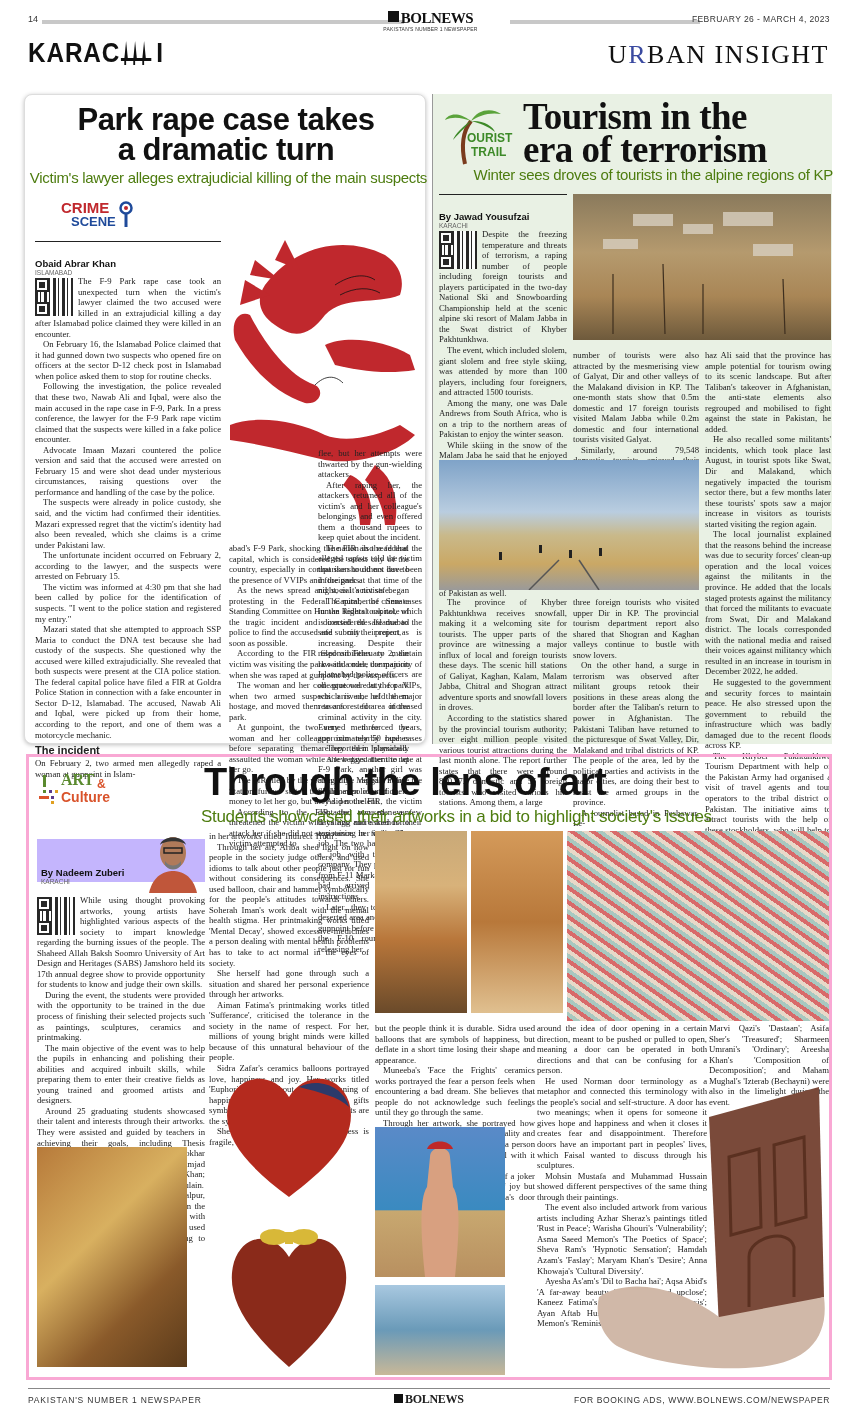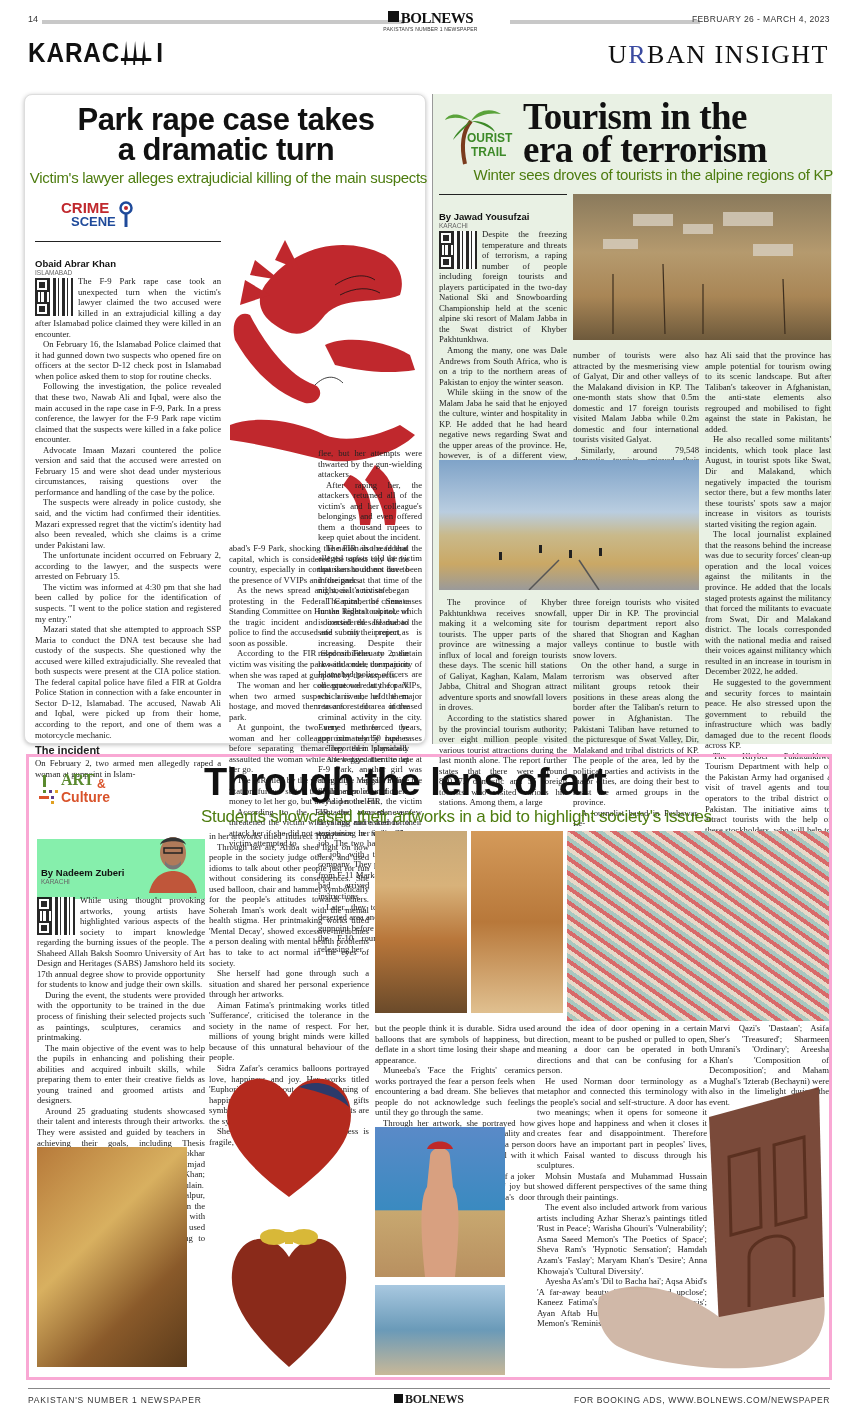--- a/index.html
+++ b/index.html
@@ -153,20 +153,21 @@
     <div>era of terrorism</div>
   </div>
   <div class="abs deck" style="left:0;width:400px;top:72px">Winter sees droves of tourists in the alpine regions of KP</div>
   <div class="abs col" style="left:6px;top:100px;width:128px">
     <div class="byline">
       <div class="n">By Jawad Yousufzai</div>
       <div class="c">KARACHI</div>
     </div>
     <div class="qr"></div>
     <p class="ni">Despite the freezing temperature and threats of terrorism, a raping number of people including foreign tourists and players participated in the two-day National Ski and Snowboarding Championship held at the scenic alpine ski resort of Malam Jabba in the Swat district of Khyber Pakhtunkhwa.</p>
+    <p>The event, which included slolem, giant slolem and free style skiing, was attended by more than 100 players, including four foreigners, and attracted 1500 tourists.</p>
     <p>Among the many, one was Dale Andrews from South Africa, who is on a trip to the northern areas of Pakistan to enjoy the winter season.</p>
     <p>While skiing in the snow of the Malam Jaba he said that he enjoyed the culture, winter and hospitality in KP. He added that he had heard negative news regarding Swat and the upper areas of the province. He, however, is of a different view, deeming his trip a peaceful one, he said that there wasn't anything bad in the beautiful region, as was portrayed by the media.</p>
     <p>He said that he was now planning to go to the northern area and wished to explore the tribal district of Pakistan as well.</p>
   </div>
   <div class="abs photo" style="left:140px;top:100px;width:258px;height:146px;background:linear-gradient(180deg,#8a7a5c 0%,#b59a6e 40%,#a98656 70%,#6e5a3c 100%)">
     <svg width="258" height="146" viewBox="0 0 258 146">
         <g fill="#d8cfc0" opacity=".8">
           <rect x="60" y="20" width="40" height="12"></rect>
           <rect x="110" y="30" width="30" height="10"></rect>
           <rect x="150" y="18" width="50" height="14"></rect>
@@ -238,21 +239,21 @@
         <rect x="12" y="21" width="3" height="3" fill="#5b3a8a"></rect>
         <rect x="12" y="26" width="3" height="3" fill="#e0a020"></rect>
       </svg>
     <div class="abs" style="left:22px;top:0;font:bold 16px 'Liberation Serif',serif;color:#5a8a2e">ART</div>
     <div class="abs" style="left:58px;top:6px;font:bold 12px 'Liberation Sans',sans-serif;color:#d9532b">&amp;</div>
     <div class="abs" style="left:22px;top:18px;font:bold 14px 'Liberation Sans',sans-serif;color:#d9532b">Culture</div>
   </div>
   <div class="abs h" style="left:175px;top:4px">Through the lens of art</div>
   <div class="abs deck" style="left:172px;top:50px;font-size:17px">Students showcased their artworks in a bid to highlight society's issues</div>
 
-  <div class="abs" style="left:8px;top:82px;width:168px;height:60px;background:#86efac">
+  <div class="abs" style="left:8px;top:82px;width:168px;height:43px;background:#c4b5fd">
     <svg class="abs" style="left:110px;top:-8px" width="52" height="62" viewBox="0 0 52 62">
         <ellipse cx="26" cy="22" rx="13" ry="16" fill="#b07a5a"></ellipse>
         <path d="M13 14 C15 4 37 4 39 14 C35 9 18 9 13 14Z" fill="#333"></path>
         <rect x="17" y="17" width="18" height="5" fill="none" stroke="#222" stroke-width="1.5"></rect>
         <path d="M18 30 C22 36 30 36 34 30 L34 34 C30 40 22 40 18 34Z" fill="#777"></path>
         <path d="M2 62 C6 44 18 40 26 40 C34 40 46 44 50 62Z" fill="#c0563a"></path>
       </svg>
     <div class="abs" style="left:4px;top:28px">
       <div class="n sans" style="font:bold 9.5px 'Liberation Sans',sans-serif;color:#111">By Nadeem Zuberi</div>
       <div class="c sans" style="font:6.5px 'Liberation Sans',sans-serif;color:#666">KARACHI</div>

